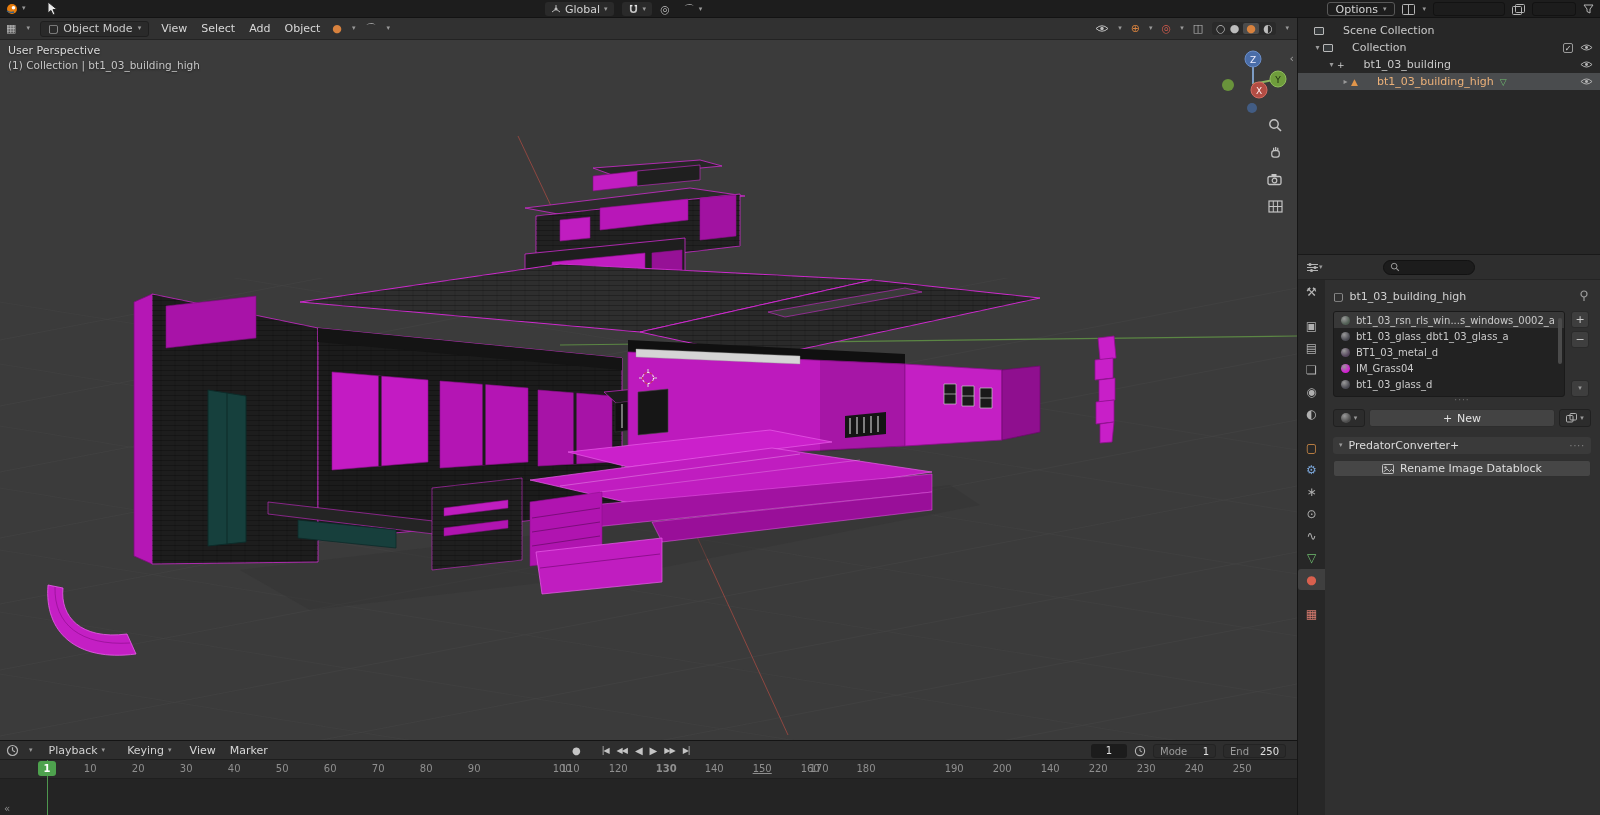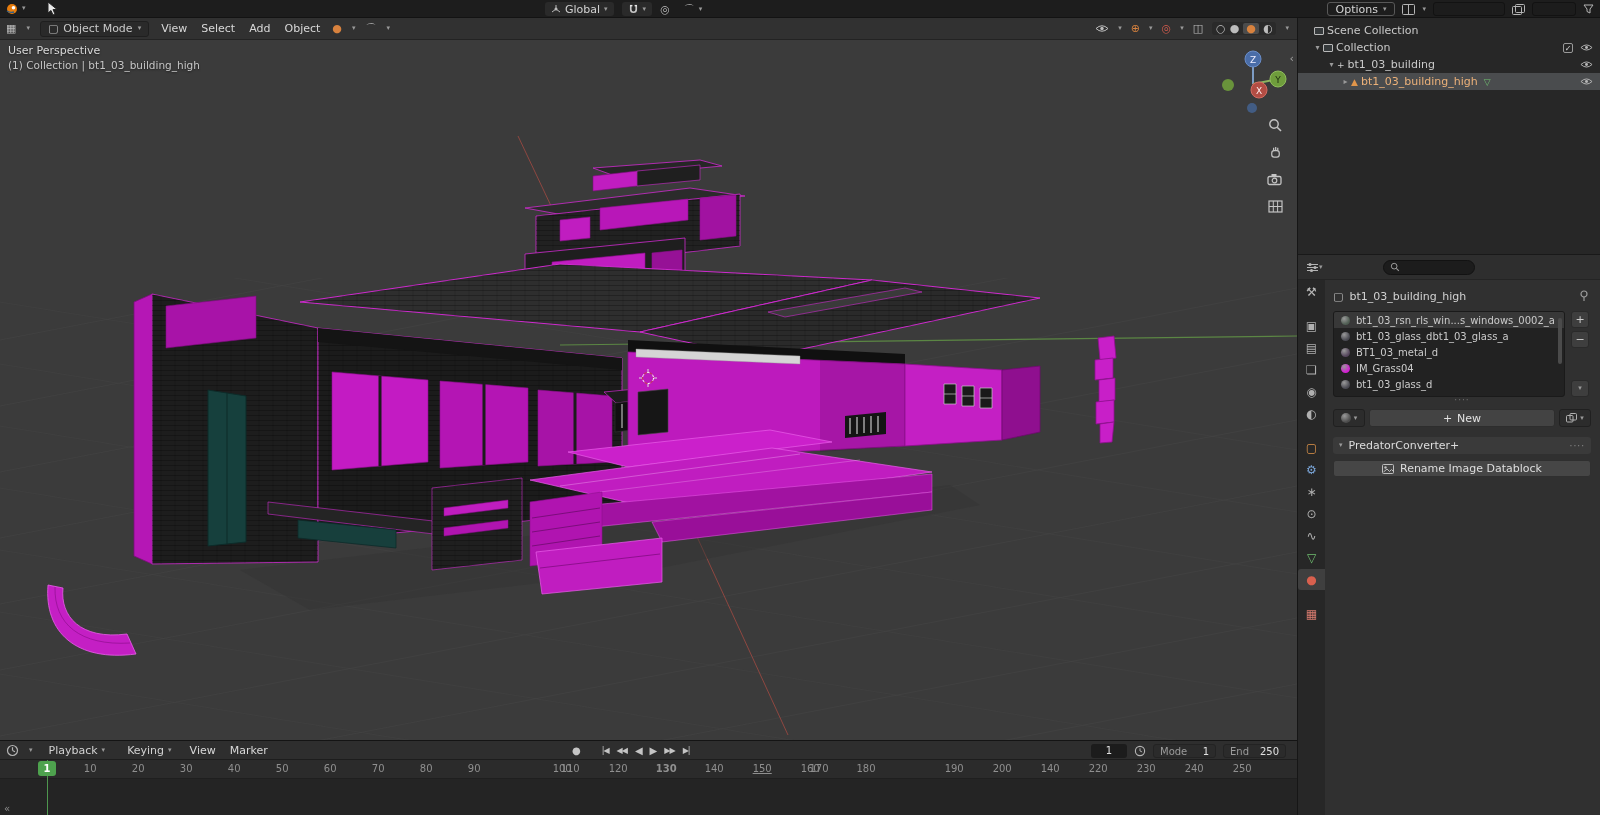--- a/index.html
+++ b/index.html
@@ -36,21 +36,21 @@
 .vp-ovl .l2{font-size:10.5px;color:#c6c6c6;margin-top:2px}
 .gizmo{position:absolute;left:1211px;top:24px;z-index:3}
 .navcol{position:absolute;left:1266px;top:98px;z-index:3;display:flex;flex-direction:column;gap:9px;align-items:center}
 .navbtn{width:18px;height:18px;display:flex;align-items:center;justify-content:center;border-radius:50%}
 .vp-collapse{position:absolute;right:3px;top:34px;color:#a5a5a5;font-size:11px;z-index:3}
 
 
 .rp{position:absolute;left:1297px;top:18px;width:303px;height:797px;background:#2e2e2e;border-left:1px solid #161616}
 .outliner{position:absolute;left:0;top:0;width:100%;height:237px;background:#272727;border-bottom:1px solid #191919;padding-top:4px;overflow:hidden}
 .orow{display:flex;align-items:center;height:17px;padding:0 6px;position:relative;white-space:nowrap}
-.orow .lbl{margin-left:3px;color:#c9c9c9}
+.orow .lbl{margin-left:19px;color:#c9c9c9}
 .orow.sel{background:#4a4c4e}
 .orow.sel .lbl{color:#ecb179}
 .exp{width:11px;color:#9a9a9a;font-size:8px;text-align:center}
 .rt-icons{position:absolute;right:7px;display:flex;align-items:center;gap:7px}
 .cbox{width:10px;height:10px;border:1px solid #9a9a9a;border-radius:2px;color:#d8d8d8;font-size:8px;line-height:9px;text-align:center}
 .collbox{width:10px;height:8px;border:1px solid #b9b9b9;border-radius:1px;background:#35393b}
 .tri-orange{color:#e0954a;font-size:9px}
 .tri-green{color:#6fbf6f;font-size:9px;margin-left:6px}
 .plusobj{color:#cfcfcf;font-size:9px}
 

